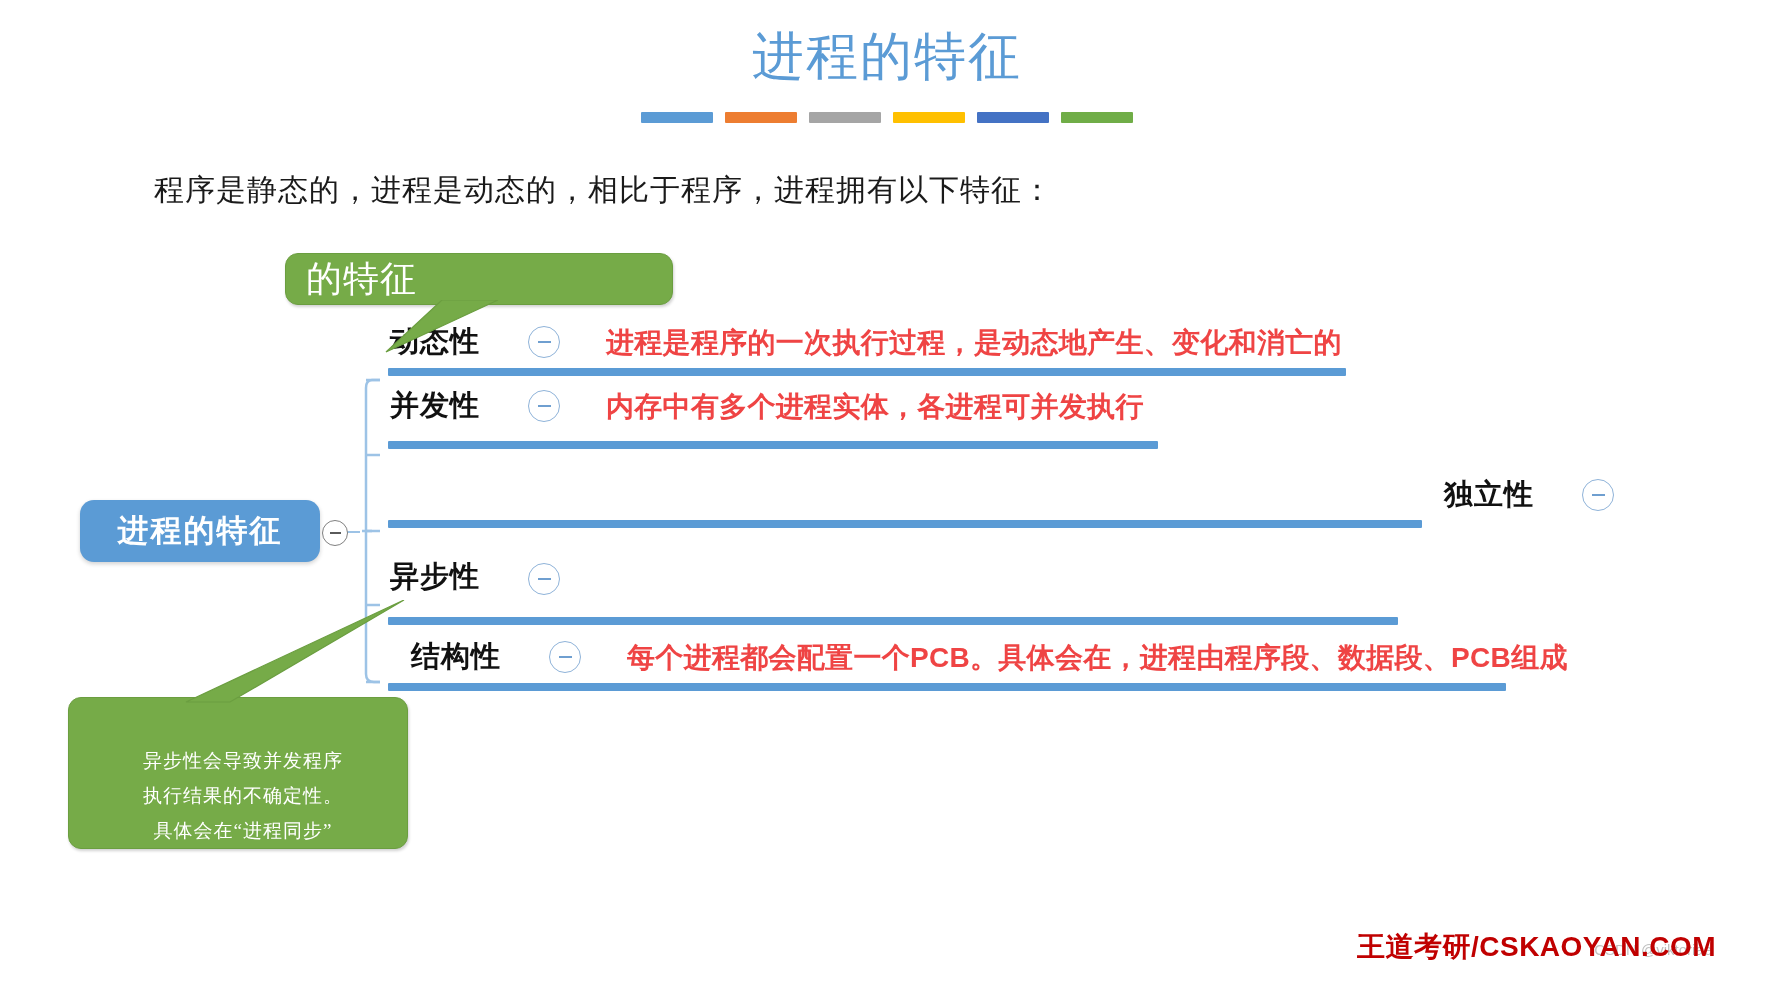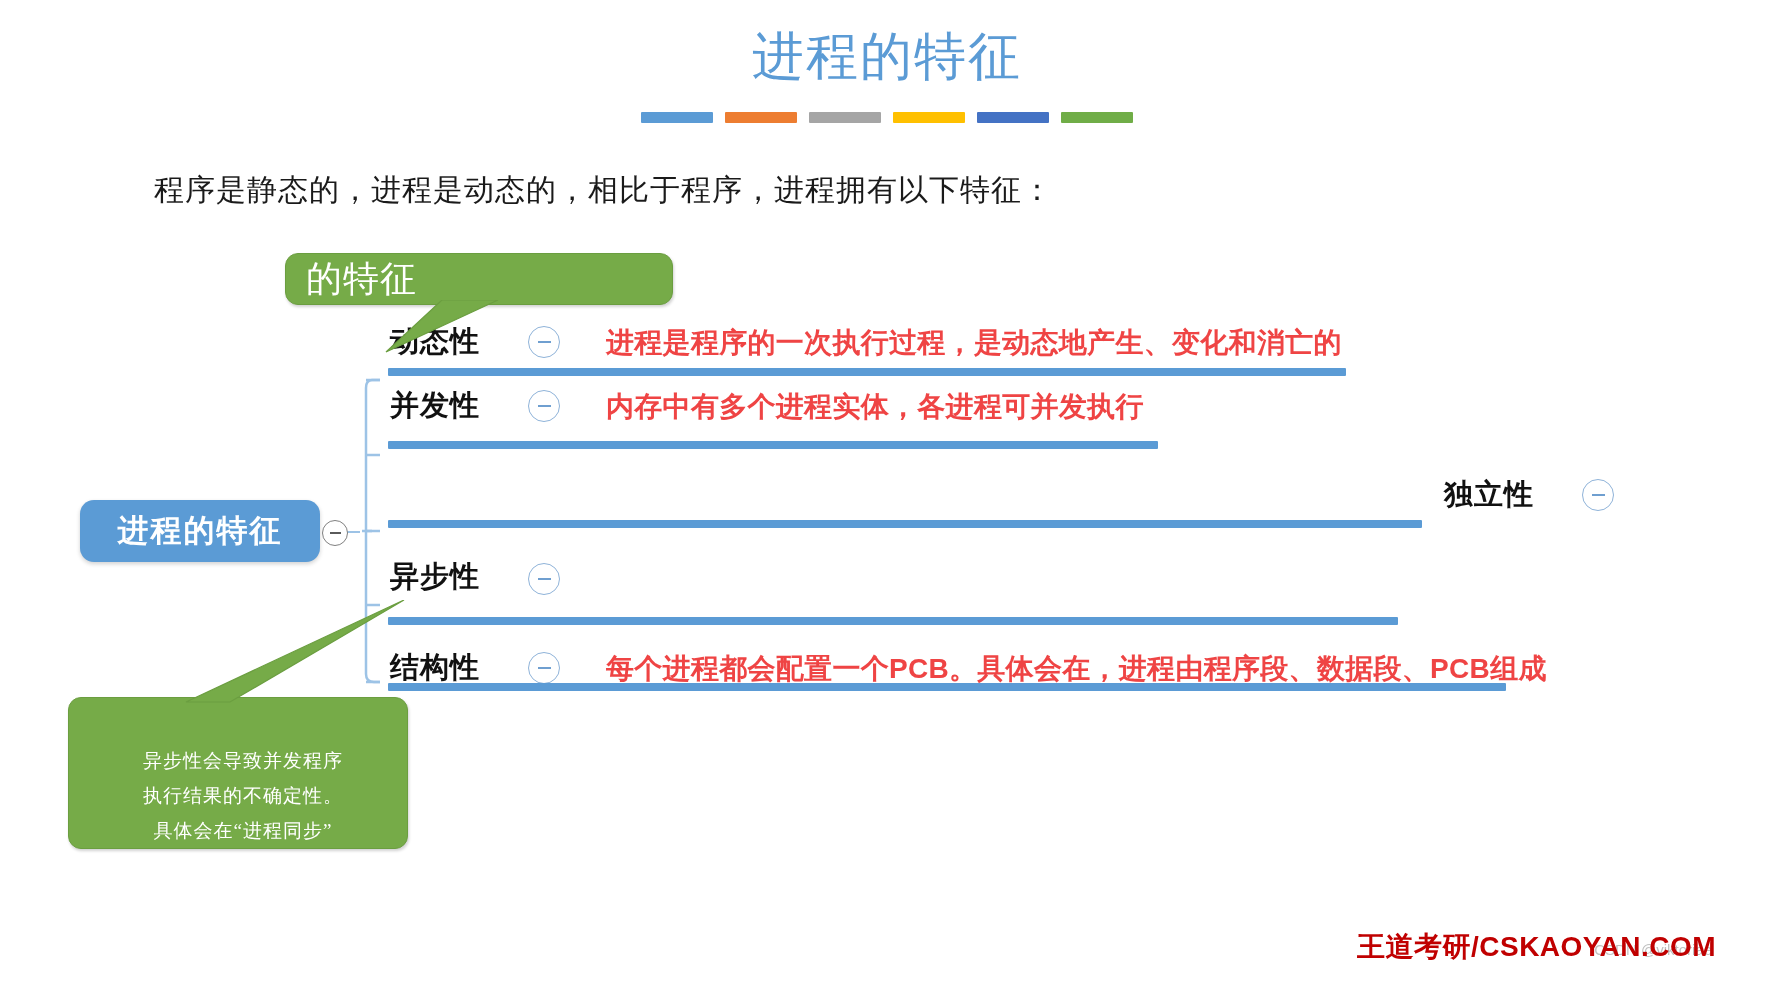--- a/index.html
+++ b/index.html
@@ -317,21 +317,21 @@
         <div class="row-toggle"></div>
       </div>
       <div class="underline" style="left:388px; top:220px; width:1034px;"></div>
 
       <div class="row" style="top:257px;">
         <div class="row-label" style="align-self:flex-end; padding-bottom:2px;">异步性</div>
         <div class="row-toggle" style="align-self:flex-end; margin-bottom:4px;"></div>
       </div>
       <div class="underline" style="left:388px; top:317px; width:1010px;"></div>
 
-      <div class="row" style="top:348px;">
+      <div class="row" style="top:337px;margin-left:21px;">
         <div class="row-label">结构性</div>
         <div class="row-toggle"></div>
         <div class="row-text">每个进程都会配置一个PCB。具体会在，进程由程序段、数据段、PCB组成</div>
       </div>
       <div class="underline" style="left:388px; top:383px; width:1118px;"></div>
 
     </div>
   </div>
 
   <div class="callout callout-top">

